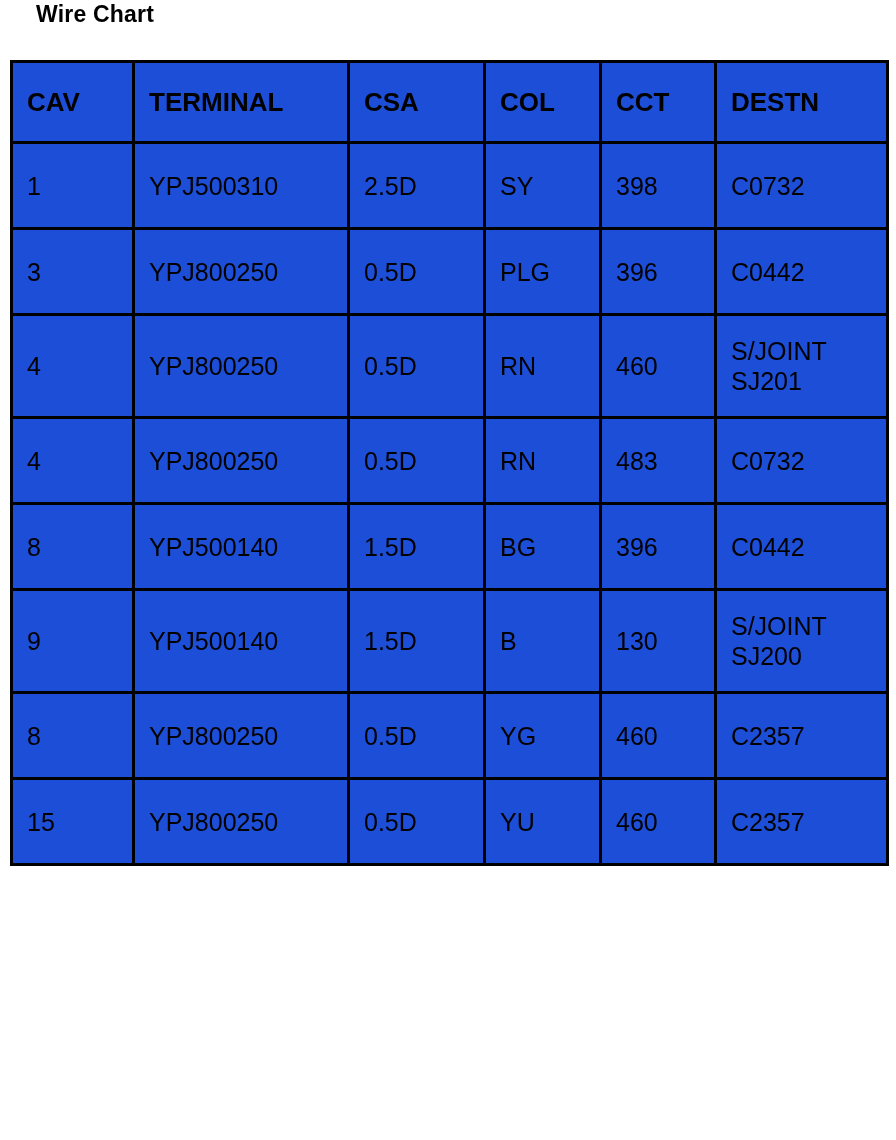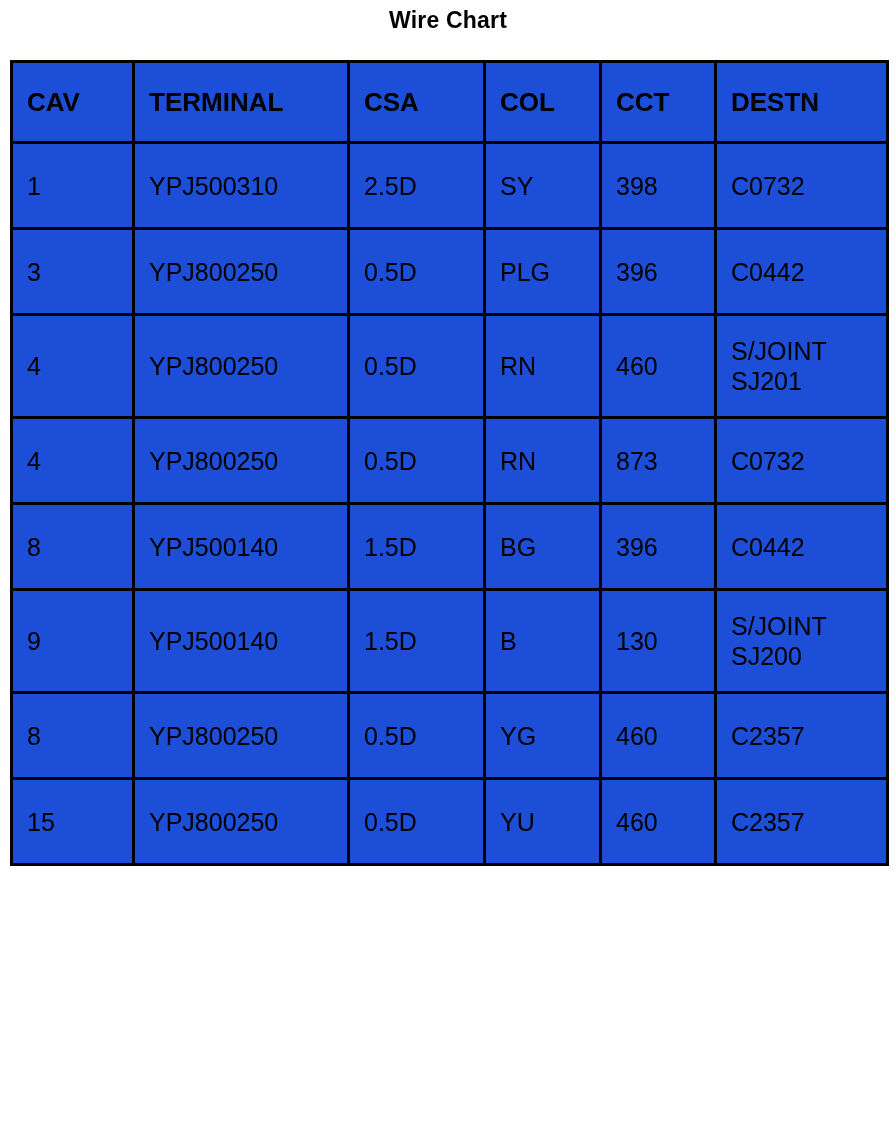--- a/index.html
+++ b/index.html
@@ -14,27 +14,26 @@
     color: #000000;
     overflow: hidden;
   }
   .page {
     position: relative;
     width: 896px;
     height: 1140px;
     box-sizing: border-box;
   }
   .chart-title {
-    text-align: center;
     font-size: 23px;
     font-weight: bold;
     letter-spacing: 0.2px;
-    padding-top: 6px;
     padding-bottom: 0;
     line-height: 28px;
+    margin-left: 36px;
   }
   .table-wrap {
     position: absolute;
     left: 10px;
     top: 60px;
     right: 10px;
   }
   table.wire-chart {
     border-collapse: collapse;
     table-layout: fixed;
@@ -124,21 +123,21 @@
           <td>RN</td>
           <td>460</td>
           <td class="multi">S/JOINT
 SJ201</td>
         </tr>
         <tr>
           <td>4</td>
           <td>YPJ800250</td>
           <td>0.5D</td>
           <td>RN</td>
-          <td>873</td>
+          <td>483</td>
           <td class="multi">C0732</td>
         </tr>
         <tr>
           <td>8</td>
           <td>YPJ500140</td>
           <td>1.5D</td>
           <td>BG</td>
           <td>396</td>
           <td class="multi">C0442</td>
         </tr>

